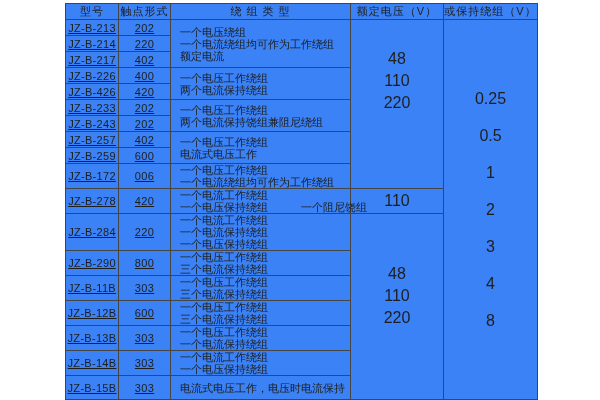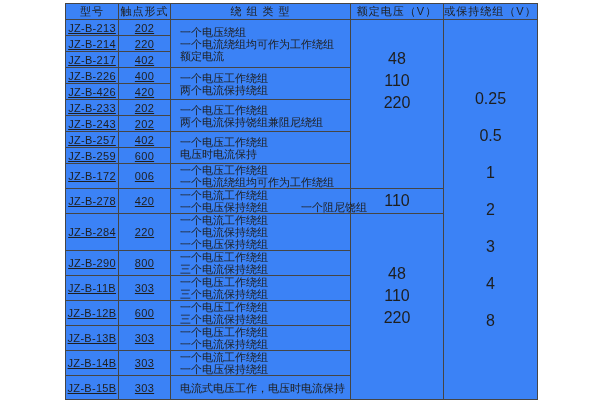--- a/index.html
+++ b/index.html
@@ -115,21 +115,21 @@
         </tr>
         <tr style="height: 16px;">
           <td class="c-model">JZ-B-243</td>
           <td class="c-contact">202</td>
         </tr>
         <tr style="height: 16px;">
           <td class="c-model">JZ-B-257</td>
           <td class="c-contact">402</td>
           <td class="c-winding" rowspan="2">
             <div class="wline">一个电压工作绕组</div>
-            <div class="wline">电压时电流保持</div>
+            <div class="wline">电流式电压工作</div>
           </td>
         </tr>
         <tr style="height: 16px;">
           <td class="c-model">JZ-B-259</td>
           <td class="c-contact">600</td>
         </tr>
         <tr style="height: 25px;">
           <td class="c-model">JZ-B-172</td>
           <td class="c-contact">006</td>
           <td class="c-winding" rowspan="1">

